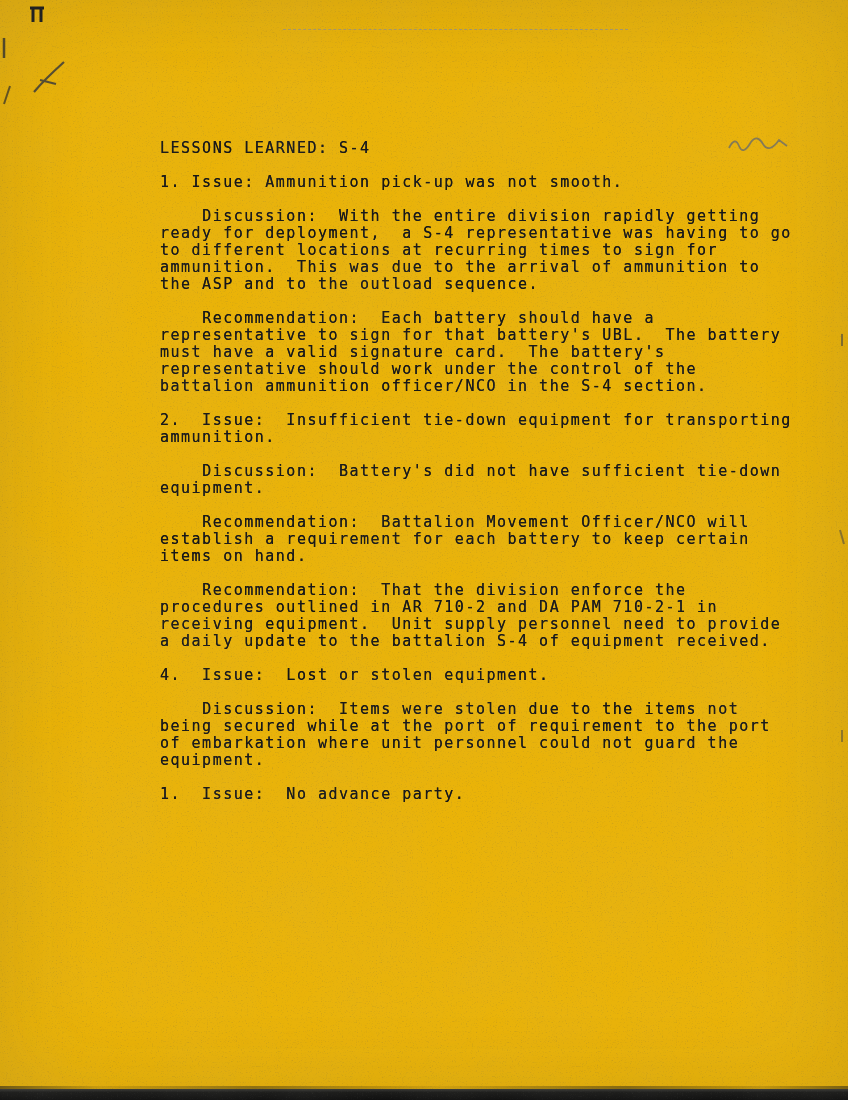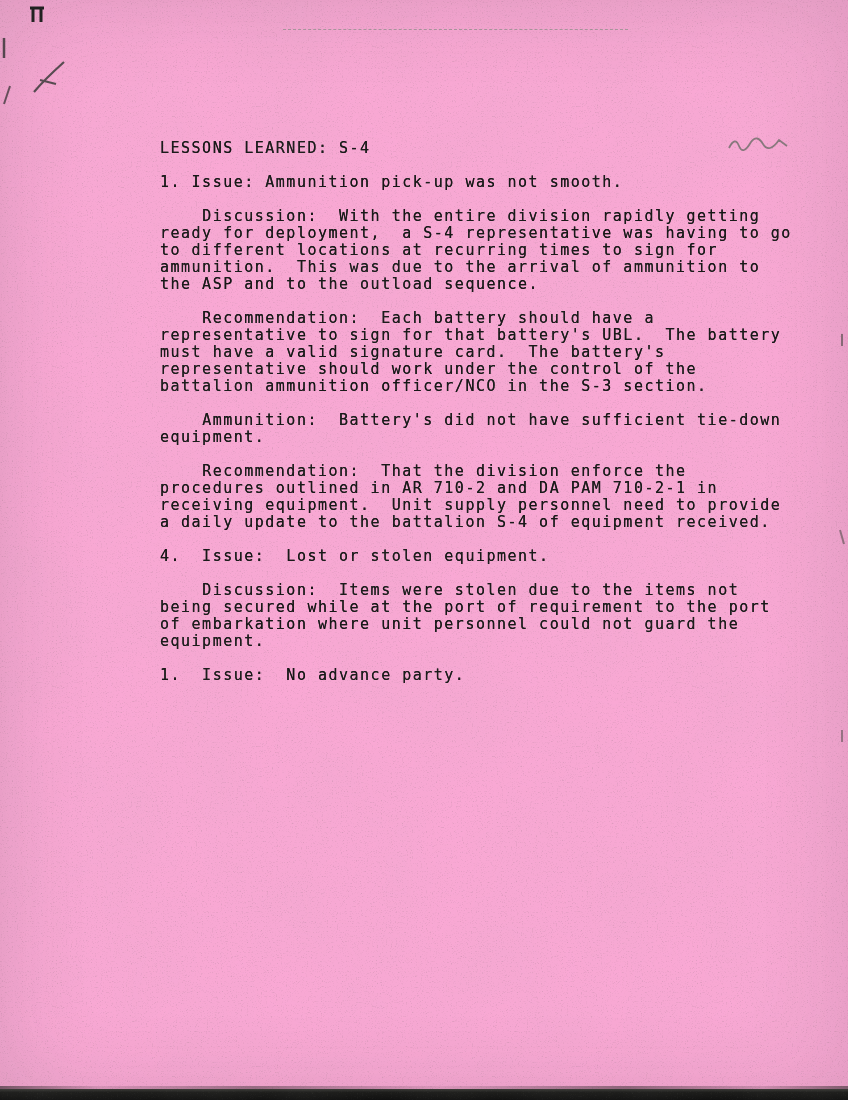--- a/index.html
+++ b/index.html
@@ -4,21 +4,21 @@
 <style>
   html, body {
     margin: 0;
     padding: 0;
     background: #d8d8d4;
   }
   .page {
     position: relative;
     width: 848px;
     height: 1100px;
-    background: #f9a8d4;
+    background: #eab308;
     overflow: hidden;
     font-family: "DejaVu Sans Mono", "Liberation Mono", monospace;
     color: #161616;
     box-shadow: inset 0 0 90px rgba(60,60,55,0.14);
   }
   .noise-overlay {
     position: absolute;
     left: 0; top: 0;
     width: 848px; height: 1100px;
     pointer-events: none;
@@ -112,23 +112,28 @@
         <p class="para">1. Issue: Ammunition pick-up was not smooth.</p>
         <p class="para">    Discussion:  With the entire division rapidly getting
 ready for deployment,  a S-4 representative was having to go
 to different locations at recurring times to sign for
 ammunition.  This was due to the arrival of ammunition to
 the ASP and to the outload sequence.</p>
         <p class="para">    Recommendation:  Each battery should have a
 representative to sign for that battery's UBL.  The battery
 must have a valid signature card.  The battery's
 representative should work under the control of the
-battalion ammunition officer/NCO in the S-3 section.</p>
-        <p class="para">    Ammunition:  Battery's did not have sufficient tie-down
+battalion ammunition officer/NCO in the S-4 section.</p>
+        <p class="para">2.  Issue:  Insufficient tie-down equipment for transporting
+ammunition.</p>
+        <p class="para">    Discussion:  Battery's did not have sufficient tie-down
 equipment.</p>
+        <p class="para">    Recommendation:  Battalion Movement Officer/NCO will
+establish a requirement for each battery to keep certain
+items on hand.</p>
         <p class="para">    Recommendation:  That the division enforce the
 procedures outlined in AR 710-2 and DA PAM 710-2-1 in
 receiving equipment.  Unit supply personnel need to provide
 a daily update to the battalion S-4 of equipment received.</p>
         <p class="para">4.  Issue:  Lost or stolen equipment.</p>
         <p class="para">    Discussion:  Items were stolen due to the items not
 being secured while at the port of requirement to the port
 of embarkation where unit personnel could not guard the
 equipment.</p>
         <p class="para">1.  Issue:  No advance party.</p>

